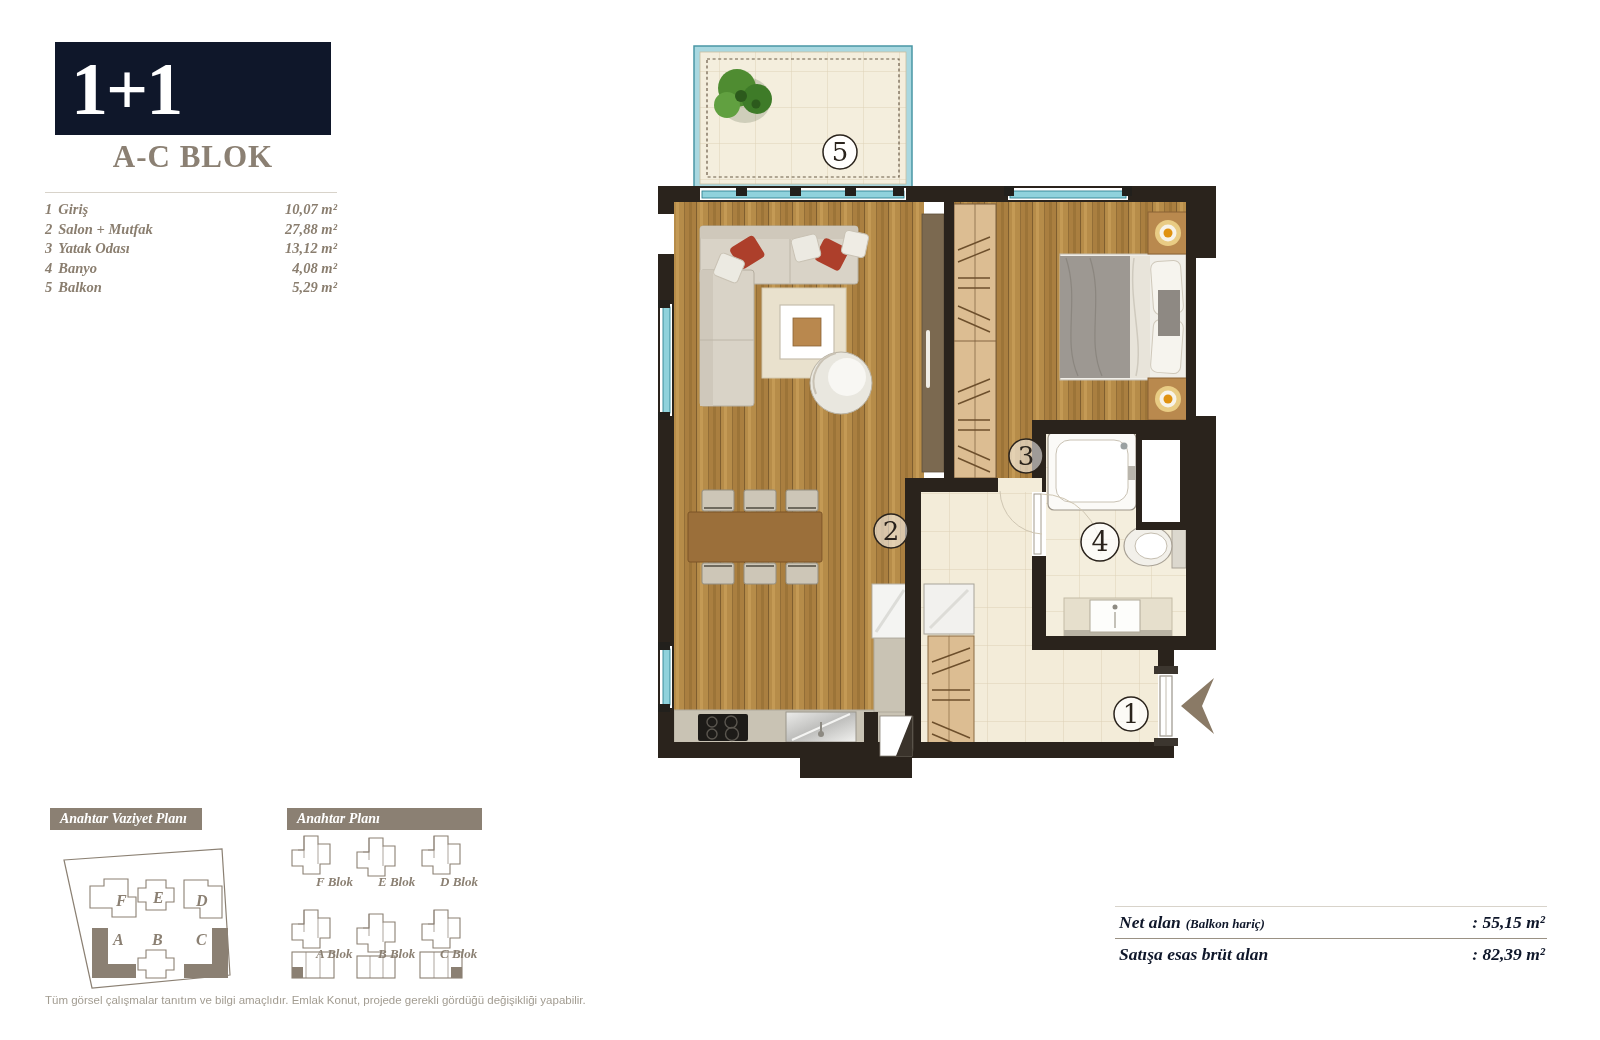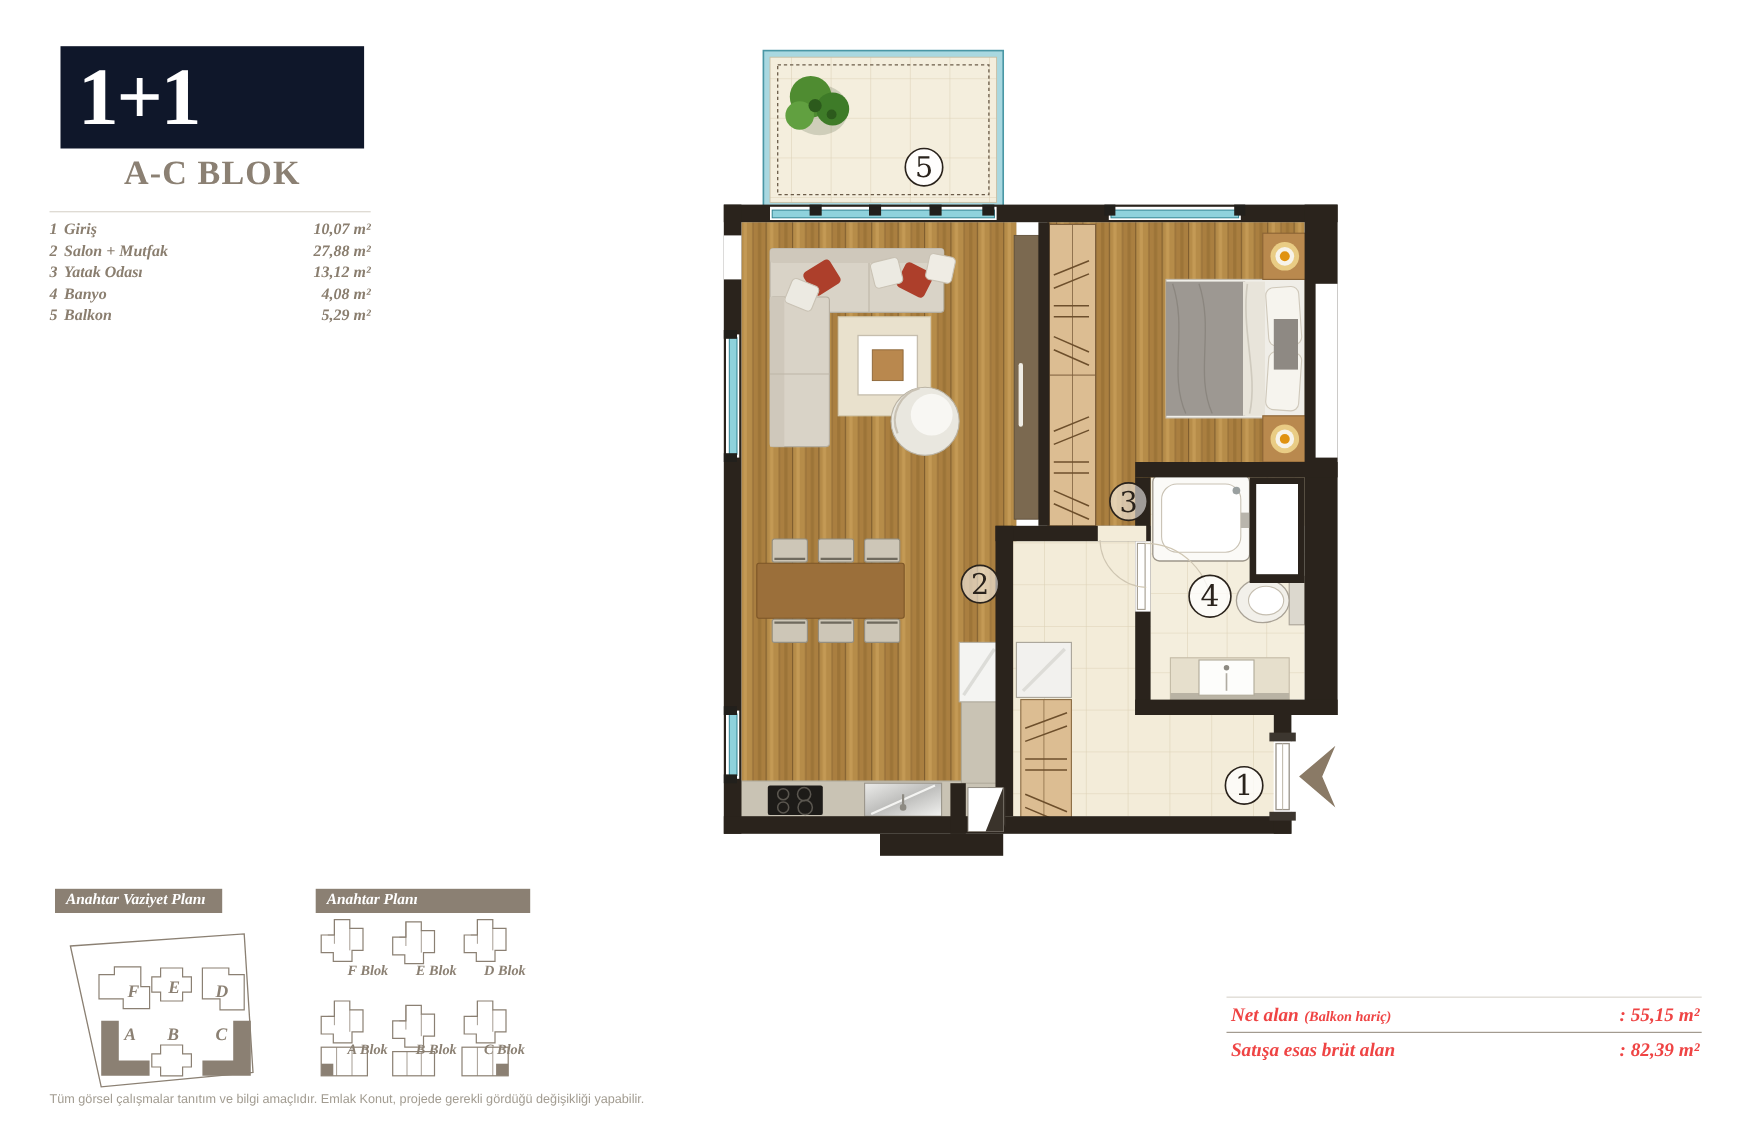--- a/index.html
+++ b/index.html
@@ -29,21 +29,21 @@
 
   
   .panel-head{background:#8b8073;color:#fff;font-family:"Liberation Serif",serif;
               font-style:italic;font-weight:700;font-size:14px;line-height:22px;
               padding:0 0 0 10px;height:22px;}
   .site-panel{position:absolute;left:50px;top:808px;width:152px;}
   .keyplan-panel{position:absolute;left:287px;top:808px;width:195px;}
 
   
   .summary{position:absolute;left:1115px;top:906px;width:432px;
-           font-family:"Liberation Serif",serif;font-style:italic;font-weight:700;color:#ef4444;}
+           font-family:"Liberation Serif",serif;font-style:italic;font-weight:700;color:#0f172a;}
   .summary-row{display:flex;justify-content:space-between;align-items:baseline;
                padding:5px 2px 5px 4px;border-bottom:1px solid #9a9184;font-size:17.5px;}
   .summary-row:first-child{border-top:1px solid #d8d3ca;}
   .summary-row:last-child{border-bottom:none;}
   .summary-row .qual{font-size:13px;margin-left:5px;}
 
   .disclaimer{position:absolute;left:45px;top:994px;font-size:11.5px;color:#a29c91;}
 
   svg text.circ{font-family:"DejaVu Serif",serif;fill:#2a231c;}
   svg text.sp{font-family:"Liberation Serif",serif;font-style:italic;font-weight:700;fill:#8b8073;}

